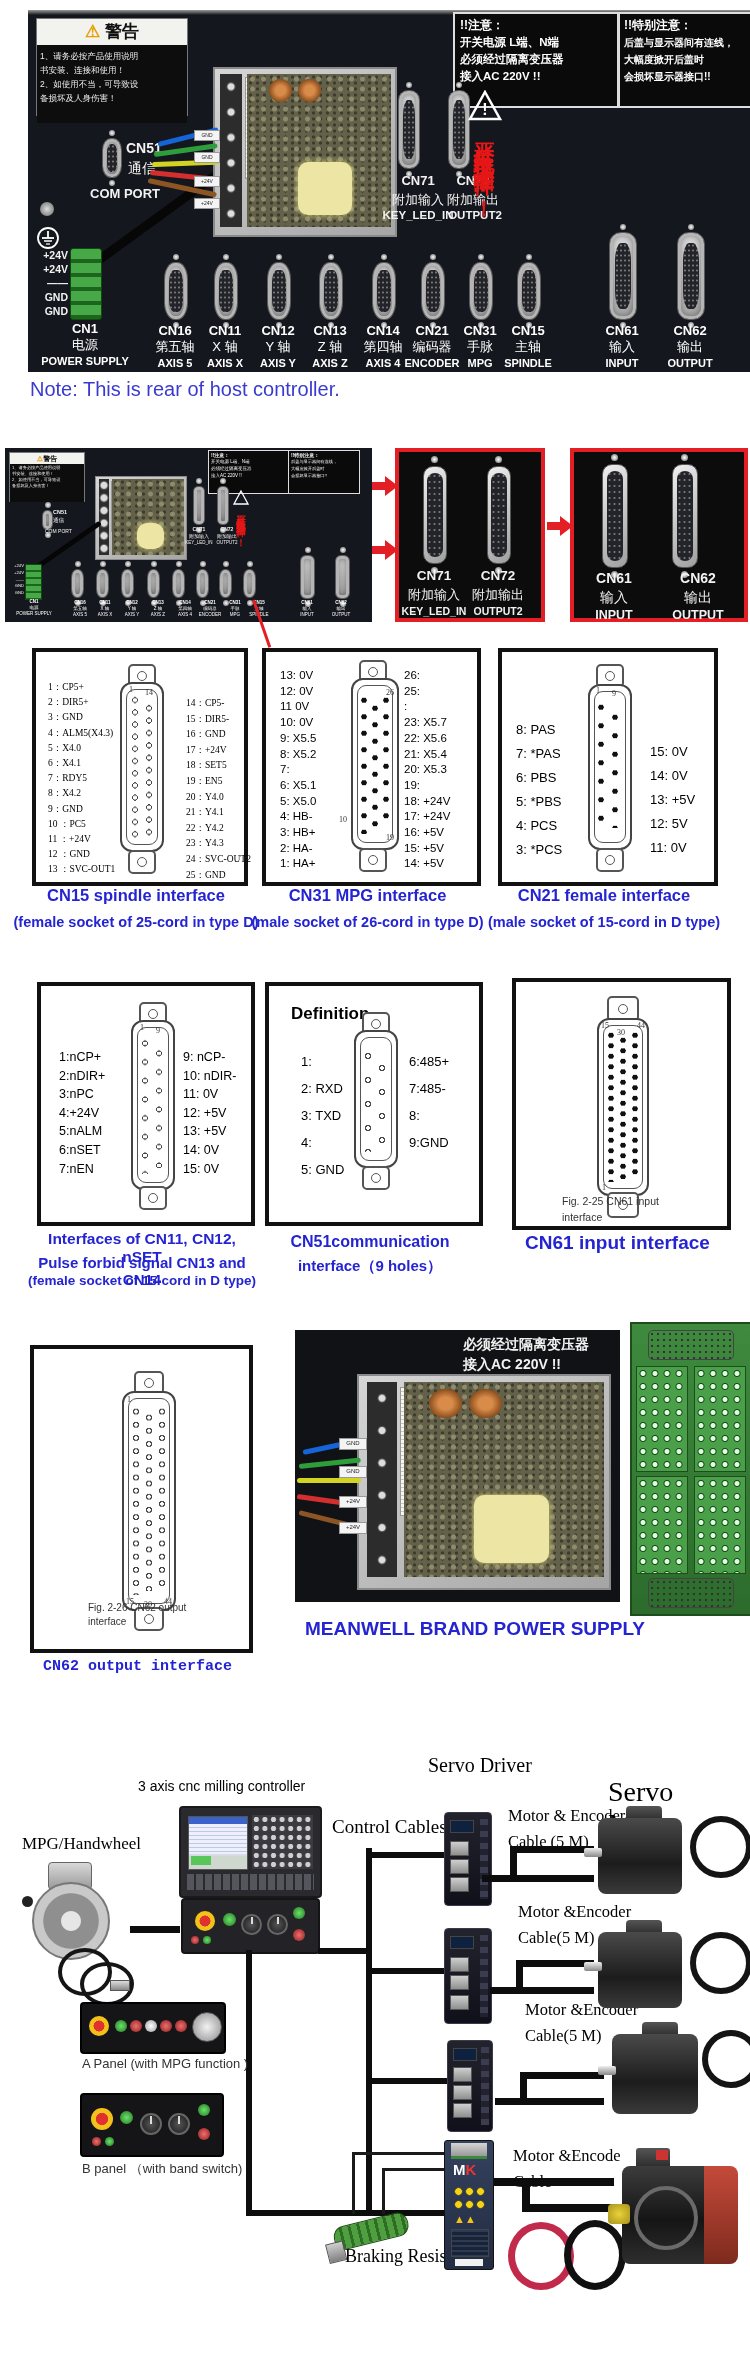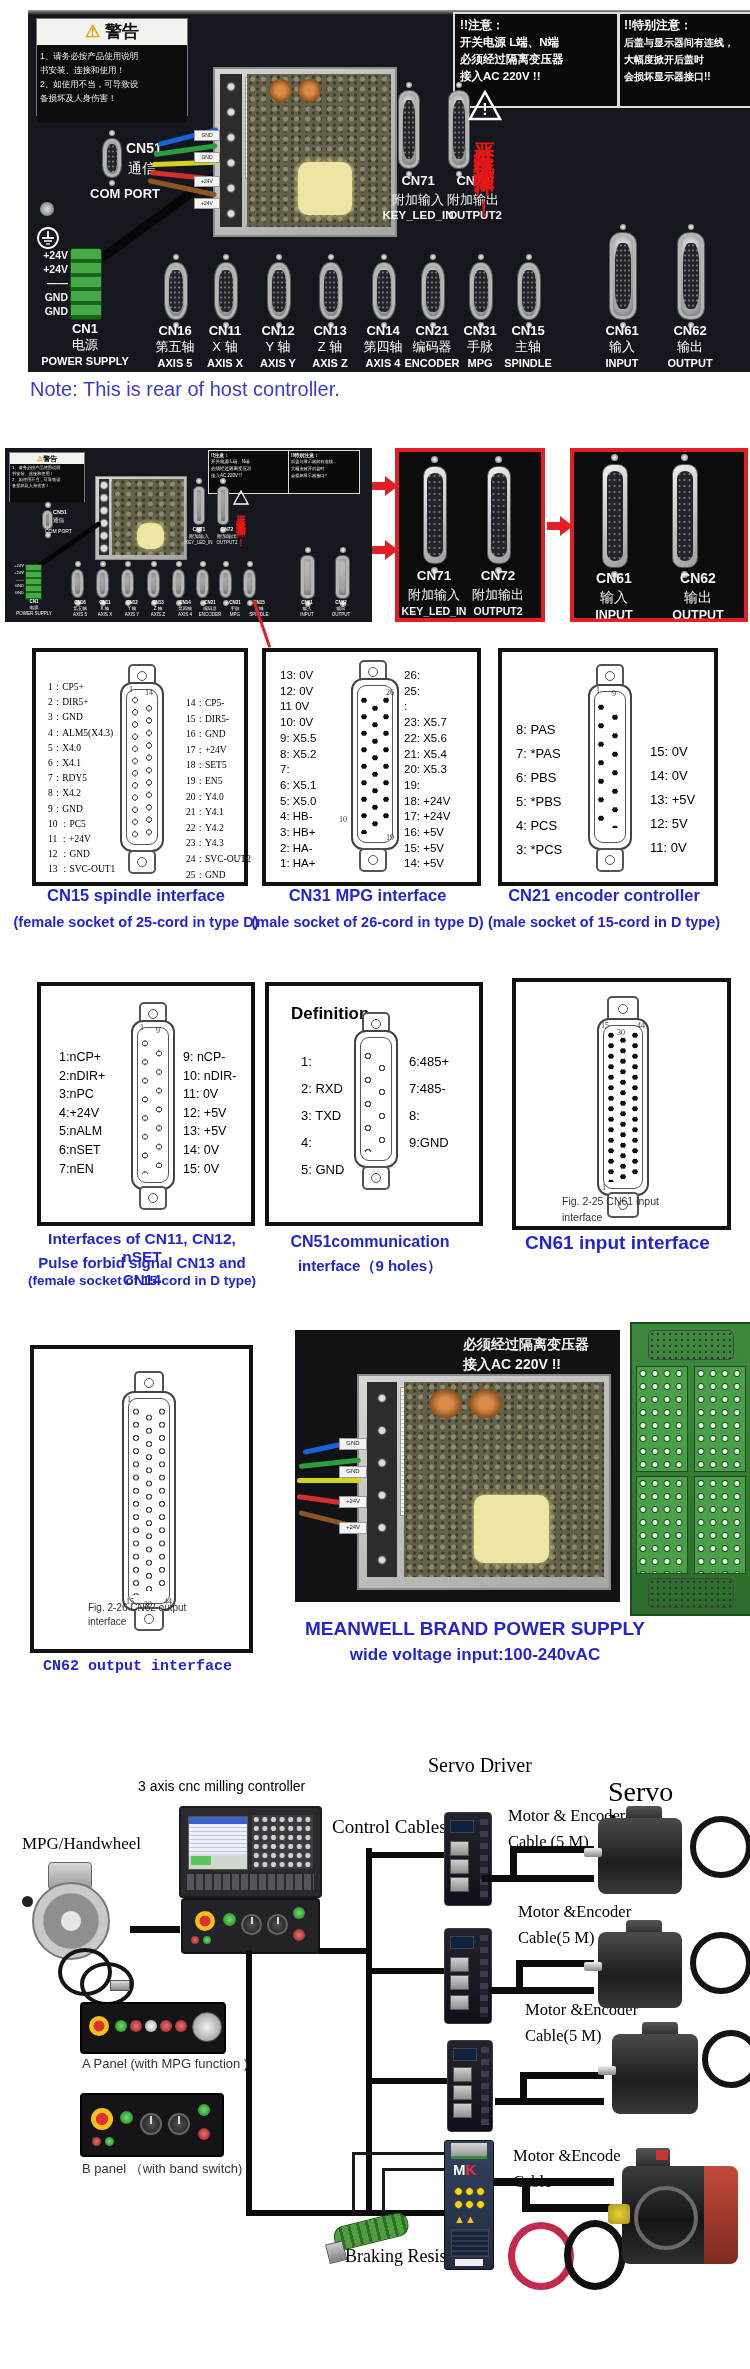--- a/index.html
+++ b/index.html
@@ -550,21 +550,21 @@
       </div>
     <div class="nut" style="left:94px;top:12px;width:24px;height:20px"></div>
     <div class="dbody" style="left:86px;top:32px;width:40px;height:162px">
       <div class="holecol fill" style="left:6px;top:12px;bottom:14px;background-size:10px 18.5px"></div>
       <div class="holecol fill" style="left:20px;top:22px;bottom:20px;background-size:10px 18.5px"></div>
       <span class="pnum" style="left:6px;top:0px">1</span>
       <span class="pnum" style="left:22px;top:3px">9</span>
     </div>
     <div class="nut" style="left:94px;top:196px;width:24px;height:20px"></div>
   </div>
-  <div class="abs capt" style="left:498px;top:886px;width:212px;font-size:16.5px">CN21 encoder controller</div>
+  <div class="abs capt" style="left:498px;top:886px;width:212px;font-size:16.5px">CN21 female interface</div>
   <div class="abs capt" style="left:482px;top:914px;width:244px;font-size:14.5px">(male socket of 15-cord in D type)</div>
 
   <div class="abs pbox" style="left:37px;top:982px;width:210px;height:236px">
     <div class="abs pinlist" style="left:18px;top:62px;font-size:12.5px;line-height:18.6px">
         <div>1:nCP+</div>
         <div>2:nDIR+</div>
         <div>3:nPC</div>
         <div>4:+24V</div>
         <div>5:nALM</div>
         <div>6:nSET</div>
@@ -666,21 +666,20 @@
     <div class="wire" style="left:4px;top:134px;width:62px;background:#2e9e3a;transform:rotate(-6deg)"></div>
     <div class="wire" style="left:2px;top:148px;width:64px;background:#d3d321;transform:rotate(0deg)"></div>
     <div class="wire" style="left:2px;top:164px;width:64px;background:#d32f2f;transform:rotate(8deg)"></div>
     <div class="wire" style="left:4px;top:180px;width:62px;background:#8d5524;transform:rotate(14deg)"></div>
     <div class="wiretag" style="left:44px;top:108px;width:26px;height:10px;font-size:6px">GND</div>
     <div class="wiretag" style="left:44px;top:136px;width:26px;height:10px;font-size:6px">GND</div>
     <div class="wiretag" style="left:44px;top:166px;width:26px;height:10px;font-size:6px">+24V</div>
     <div class="wiretag" style="left:44px;top:192px;width:26px;height:10px;font-size:6px">+24V</div>
   </div>
   <div class="abs" style="left:295px;top:1618px;width:360px;text-align:center;color:#2424d2;font-size:19px;font-weight:bold">MEANWELL BRAND POWER SUPPLY</div>
-  <div class="abs" style="left:295px;top:1645px;width:360px;text-align:center;color:#2424d2;font-size:17px;font-weight:bold">wide voltage input:100-240vAC</div>
 
   <div class="abs" style="left:630px;top:1322px;width:118px;height:290px;background:linear-gradient(#3f8a3f,#2c6b2c);border:2px solid #1d4d1d">
     <div class="abs" style="left:16px;top:6px;width:84px;height:28px;background:linear-gradient(#cfcfcf,#8f8f8f);border:1px solid #444;border-radius:5px;background-image:radial-gradient(circle,#333 0 1px,transparent 1.6px);background-size:6px 6px"></div>
     <div class="abs" style="left:4px;top:42px;width:50px;height:104px;background:#49a049;border:1px solid #1d4d1d;background-image:radial-gradient(circle,#dfd 0 2px,#164416 3px,transparent 4px);background-size:12px 13px"></div>
     <div class="abs" style="left:62px;top:42px;width:50px;height:104px;background:#49a049;border:1px solid #1d4d1d;background-image:radial-gradient(circle,#dfd 0 2px,#164416 3px,transparent 4px);background-size:12px 13px"></div>
     <div class="abs" style="left:4px;top:152px;width:50px;height:96px;background:#49a049;border:1px solid #1d4d1d;background-image:radial-gradient(circle,#dfd 0 2px,#164416 3px,transparent 4px);background-size:12px 13px"></div>
     <div class="abs" style="left:62px;top:152px;width:50px;height:96px;background:#49a049;border:1px solid #1d4d1d;background-image:radial-gradient(circle,#dfd 0 2px,#164416 3px,transparent 4px);background-size:12px 13px"></div>
     <div class="abs" style="left:16px;top:254px;width:84px;height:28px;background:linear-gradient(#cfcfcf,#8f8f8f);border:1px solid #444;border-radius:5px;background-image:radial-gradient(circle,#333 0 1px,transparent 1.6px);background-size:6px 6px"></div>
   </div>
 

